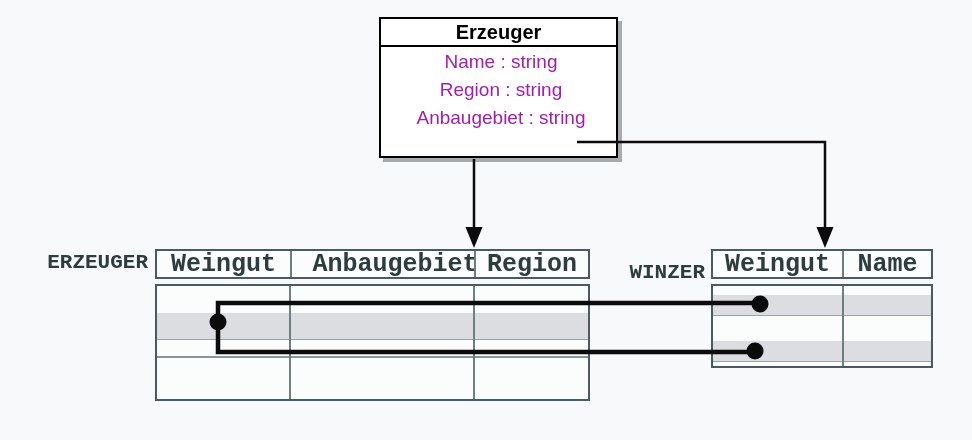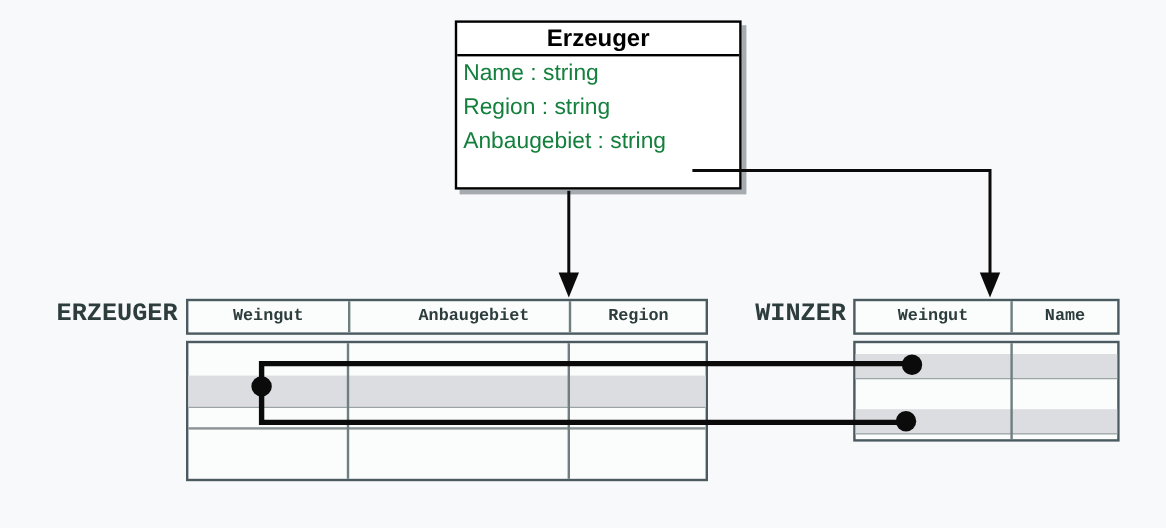--- a/index.html
+++ b/index.html
@@ -10,40 +10,40 @@
   .uml-class{
     position:absolute;left:379px;top:17px;width:239px;height:141px;
     background:#ffffff;border:2px solid #000000;box-sizing:border-box;
     box-shadow:4px 4px 0 #a6abb0;z-index:5;
   }
   .uml-title{
     height:26px;line-height:26px;border-bottom:2px solid #000000;
     text-align:center;font-weight:bold;font-size:20px;color:#000000;
   }
   .uml-attrs{padding:1px 0 0 5px;}
-  .uml-attr{font-size:19px;line-height:28px;color:#15803d;white-space:nowrap;}
+  .uml-attr{font-size:19px;line-height:28px;color:#a21caf;white-space:nowrap;text-align:center;}
 
   
   .tbl-label{
     position:absolute;font-family:"Liberation Mono",monospace;font-weight:bold;
     font-size:21px;color:#2d3d3d;white-space:nowrap;
   }
   .lbl-erzeuger{left:36px;top:251px;width:112px;text-align:right;}
-  .lbl-winzer{left:615px;top:251px;width:90px;text-align:right;}
+  .lbl-winzer{left:615px;top:261px;width:90px;text-align:right;}
 
   
   .tbl-header{
     position:absolute;display:flex;background:#fbfcfc;box-sizing:border-box;
     border:2px solid #4a5a60;
   }
   .hdr-erzeuger{left:155px;top:249px;width:435px;height:30px;}
   .hdr-winzer{left:711px;top:249px;width:222px;height:30px;}
   .hdr-cell{
     flex:0 0 auto;display:flex;align-items:center;justify-content:center;
-    font-family:"Liberation Mono",monospace;font-weight:bold;font-size:14px;
+    font-family:"Liberation Mono",monospace;font-weight:bold;font-size:25px;
     color:#2d3d3d;box-sizing:border-box;
   }
   .hdr-cell + .hdr-cell{border-left:2px solid #6f7f80;}
 
   
   .tbl-body{
     position:absolute;background:#fbfcfc;box-sizing:border-box;
     border:2px solid #4a5a60;
   }
   .body-erzeuger{left:155px;top:284px;width:435px;height:117px;}

